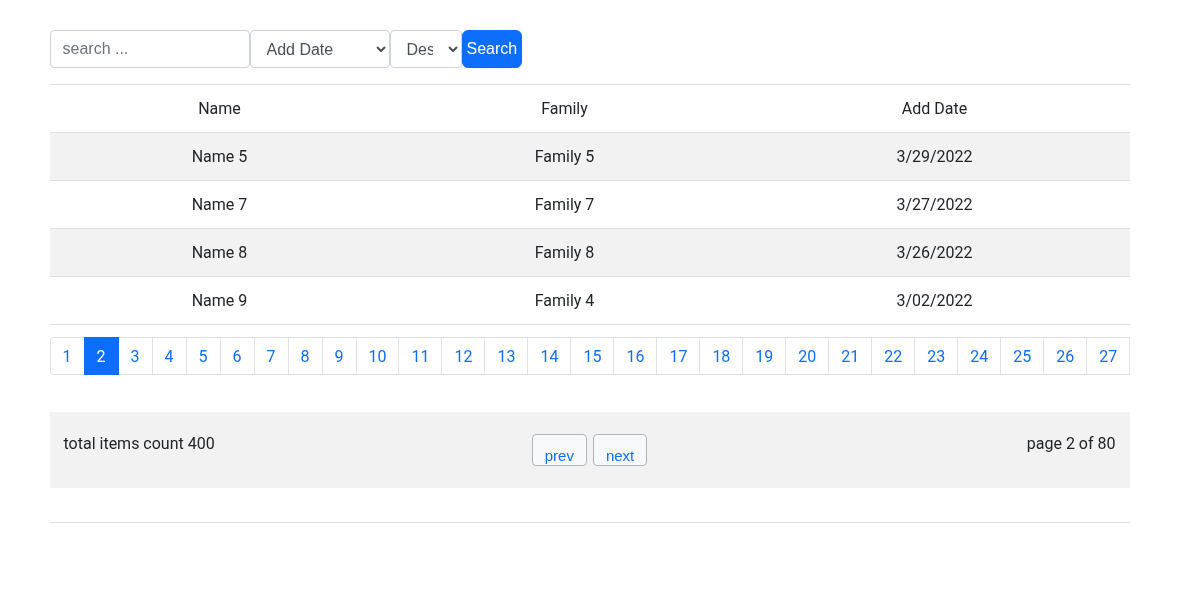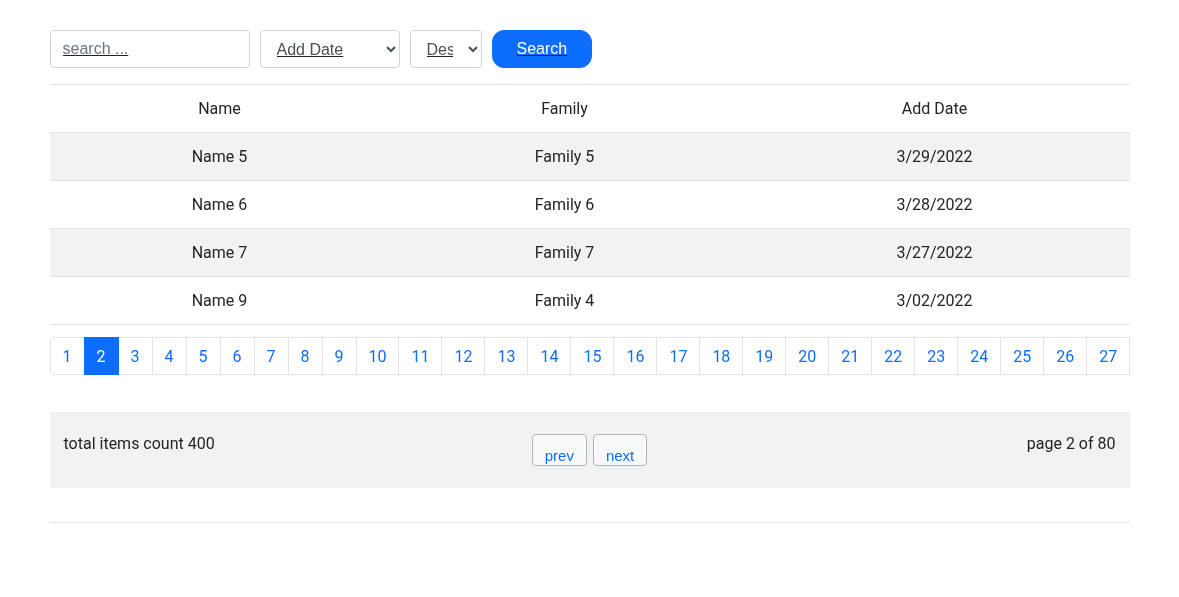--- a/index.html
+++ b/index.html
@@ -14,45 +14,43 @@
   .container {
     width: 1110px;
     margin: 0 auto;
     padding: 0 15px;
   }
 
   
   .toolbar {
     display: flex;
     align-items: center;
-    gap: 10px;
     padding: 30px 0 16px 0;
-    text-decoration: underline;
   }
   .form-control, .form-select {
     height: 38px;
     padding: 6px 12px;
     font-size: 16px;
     color: #495057;
     background: #fff;
     border: 1px solid #ced4da;
     border-radius: 4px;
   }
   .form-control { width: 200px; }
   .form-control::placeholder { color: #6c757d; }
   .form-select { width: 140px; }
   .form-select.order { width: 72px; }
   .btn-primary {
     height: 38px;
-    padding: 6px 24px;
+    padding: 6px 4px;
     font-size: 16px;
     color: #fff;
     background: #0d6efd;
     border: 1px solid #0d6efd;
-    border-radius: 12px;
+    border-radius: 6px;
     cursor: pointer;
   }
 
   
   .table {
     width: 100%;
     border-collapse: collapse;
     border-top: 1px solid #dee2e6;
   }
   .table th, .table td {
@@ -162,28 +160,28 @@
         <th>Add Date</th>
       </tr>
     </thead>
     <tbody id="tbody">
         <tr>
           <td>Name 5</td>
           <td>Family 5</td>
           <td>3/29/2022</td>
         </tr>
         <tr>
-          <td>Name 6</td>
-          <td>Family 6</td>
-          <td>3/28/2022</td>
-        </tr>
-        <tr>
           <td>Name 7</td>
           <td>Family 7</td>
           <td>3/27/2022</td>
+        </tr>
+        <tr>
+          <td>Name 8</td>
+          <td>Family 8</td>
+          <td>3/26/2022</td>
         </tr>
         <tr>
           <td>Name 9</td>
           <td>Family 4</td>
           <td>3/02/2022</td>
         </tr>
       </tbody>
   </table>
 
   <div class="page-strip-wrap">

